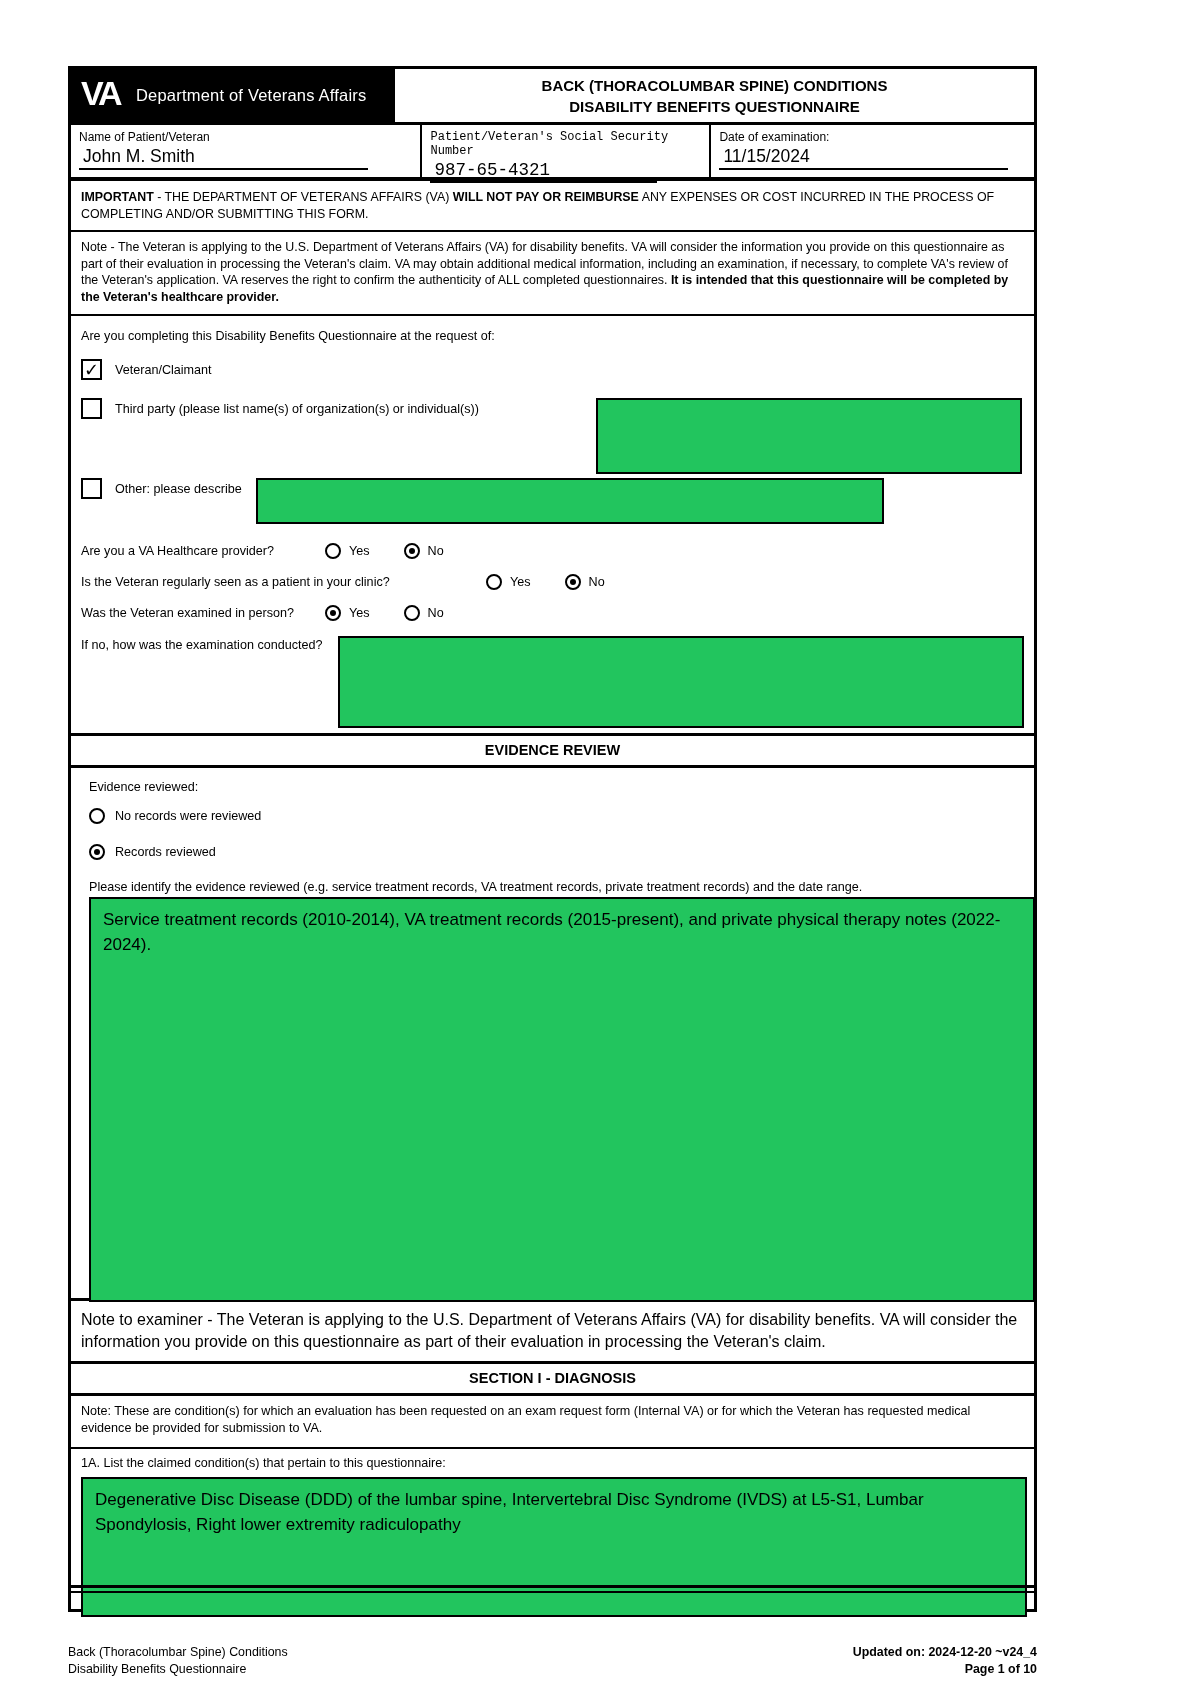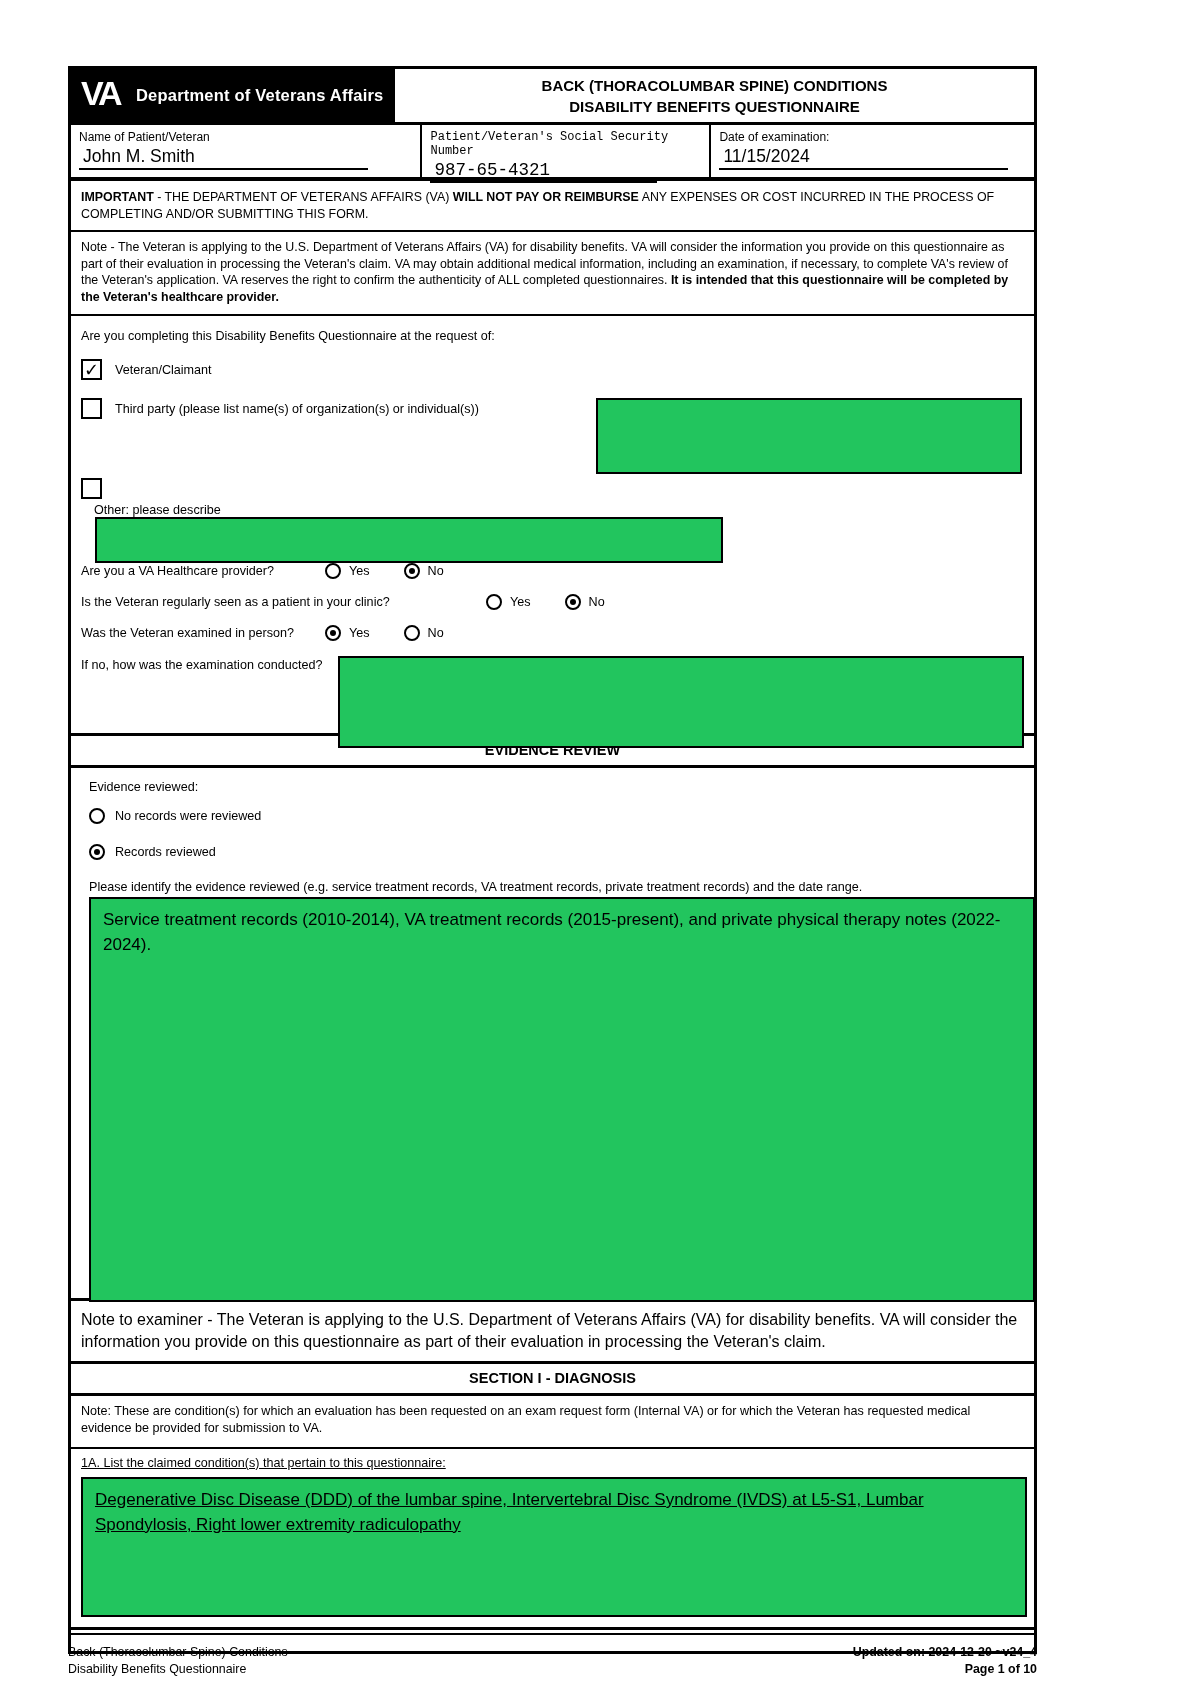--- a/index.html
+++ b/index.html
@@ -21,21 +21,21 @@
     background: #fff;
   }
 
   
   .hdr-row { display: flex; height: 56px; border-bottom: 3px solid #000; }
   .hdr-logo-box {
     width: 324px; background: #000; color: #fff;
     display: flex; align-items: center; padding-left: 10px; flex: none;
   }
   .hdr-logo-box svg { flex: none; }
-  .agency { font-size: 16.5px; font-weight: bold; margin-left: 9px; letter-spacing: .2px; }
+  .agency { font-size: 16.5px; font-weight: normal; margin-left: 9px; letter-spacing: .2px; }
   .hdr-title {
     flex: 1; display: flex; flex-direction: column; justify-content: center;
     align-items: center; text-align: center;
   }
   .hdr-title div { font-size: 15px; font-weight: bold; line-height: 1.4; }
 
   
   .pv-row { display: flex; height: 56px; border-bottom: 4px solid #000; }
   .pv-cell { padding: 5px 0 0 8px; }
   .pv-c1 { width: 36.5%; border-right: 2px solid #000; }
@@ -69,21 +69,21 @@
     width: 6px; height: 6px; margin: -3px 0 0 -3px; border-radius: 50%; background: #000;
   }
   .yn { display: flex; align-items: center; }
   .yn .radio { margin-right: 8px; }
   .yn-label { font-size: 12.6px; margin-right: 34px; }
   .txtbox { border: 2px solid #000; background: #22c55e; }
   .row-request   { margin: 3px 0 16px 0; }
   .row-veteran   { margin-bottom: 18px; }
   .row-third     { margin-bottom: 4px; }
   .third-box     { width: 426px; height: 76px; margin-left: auto; margin-right: 2px; }
-  .row-other     { margin-bottom: 0; flex-direction: column; }
+  .row-other     { margin-bottom: 19px; }
   .other-box     { width: 628px; height: 46px; margin-left: 14px; }
   .q-flex { display: flex; align-items: center; margin-bottom: 15px; }
   .q-flex .q-label { font-size: 12.6px; }
   .lab-w1 { width: 244px; }
   .lab-w2 { width: 405px; }
   .row-ifno { display: flex; align-items: flex-start; margin-bottom: 0; }
   .ifno-label { font-size: 12.6px; width: 257px; padding-top: 2px; }
   .ifno-box { flex: 1; height: 92px; margin-right: 0; }
 
   
@@ -98,21 +98,21 @@
   .ev-opt { display: flex; align-items: center; margin-bottom: 20px; }
   .ev-opt .radio { margin-right: 10px; }
   .ev-opt-label { font-size: 12.6px; }
   .ev-identify { font-size: 12.6px; margin: 6px 0 3px 0; }
   .ev-box { width: 946px; height: 405px; padding: 9px 12px; font-size: 17px; line-height: 1.45; }
 
   .examiner-row { padding: 8px 10px; font-size: 16px; line-height: 1.35; border-bottom: 3px solid #000; }
   .sec-note-row { padding: 7px 10px 9px 10px; font-size: 12.6px; line-height: 1.4; border-bottom: 2px solid #000; }
 
   
-  .q1a-section { height: 178px; padding: 7px 10px 0 10px; text-decoration: underline; }
+  .q1a-section { height: 136px; padding: 7px 10px 0 10px; }
   .q1a-label { font-size: 12.6px; margin-bottom: 7px; }
   .q1a-box { width: 946px; height: 140px; padding: 9px 12px; font-size: 17px; line-height: 1.45; }
 
   .dbl-divider { height: 8px; border-top: 3px solid #000; border-bottom: 2px solid #000; }
   .empty-row { height: 16px; }
 
   
   .footer {
     position: absolute; left: 68px; top: 1644px; width: 969px;
     display: flex; justify-content: space-between; font-size: 12.4px; line-height: 1.35;

